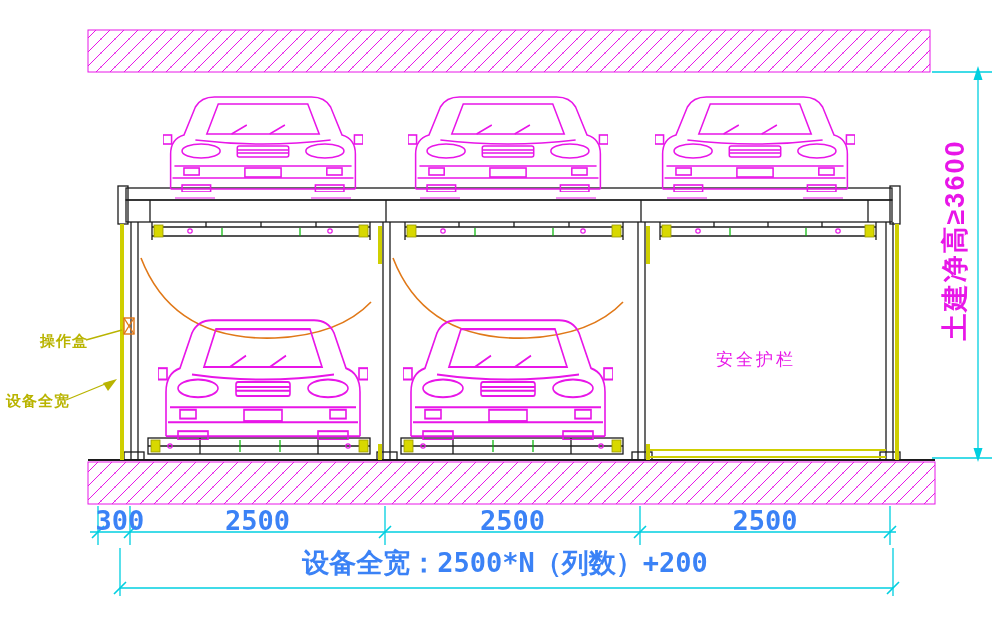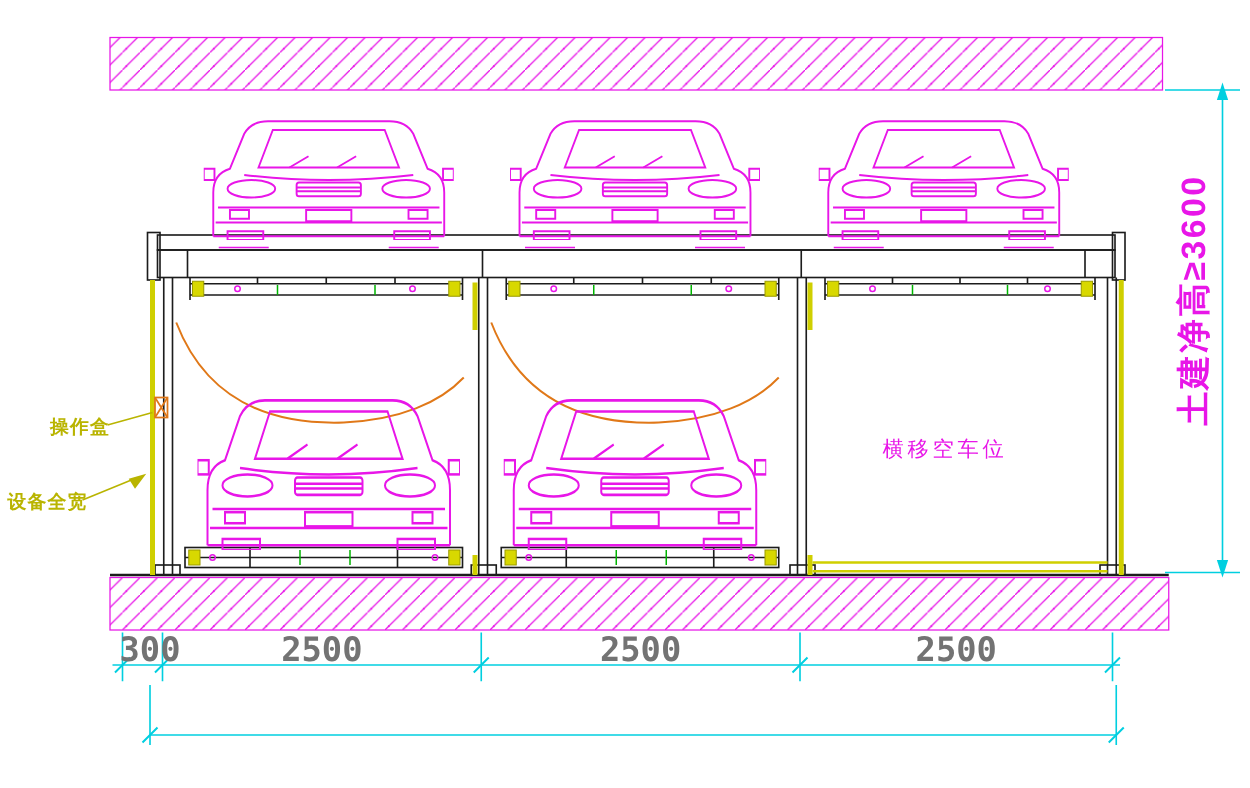--- a/index.html
+++ b/index.html
@@ -5,21 +5,21 @@
   html,body{margin:0;padding:0;background:#ffffff;}
   .canvas{
     position:relative;width:1000px;height:630px;background:#ffffff;
     font-family:"Liberation Sans",sans-serif;overflow:hidden;
   }
   .drawing{position:absolute;left:0;top:0;}
   .txt{position:absolute;white-space:nowrap;}
   .lbl-yellow{color:#b9b400;font-size:15px;font-weight:bold;letter-spacing:1px;}
   .lbl-magenta{color:#e816e8;}
   .dim-text{
-    color:#737373;font-family:"DejaVu Sans Mono","Liberation Mono",monospace;
+    color:#3b82f6;font-family:"DejaVu Sans Mono","Liberation Mono",monospace;
     font-size:27px;font-weight:bold;text-align:center;
   }
   .empty-space{font-size:17px;letter-spacing:3px;text-align:center;}
   .clear-height{
     left:790px;top:222px;width:330px;height:36px;text-align:center;
     transform:rotate(-90deg);transform-origin:center;
     color:#e816e8;font-size:27px;font-weight:bold;letter-spacing:2px;
   }
   .formula{left:115px;top:545px;width:780px;text-align:center;font-size:27px;}
 </style>
@@ -167,23 +167,24 @@
       <path d="M978,74 V456"></path>
       <polygon points="978,66 973.5,80 982.5,80" fill="#00cfe0" stroke="none"></polygon>
       <polygon points="978,462 973.5,448 982.5,448" fill="#00cfe0" stroke="none"></polygon>
     </g>
   </svg>
 
   <div class="txt lbl-yellow" style="left:40px;top:332px;">操作盒</div>
 
   <div class="txt lbl-yellow" style="left:6px;top:392px;">设备全宽</div>
 
-  <div class="txt lbl-magenta empty-space" style="left:692px;top:348px;width:128px;">横移空车位</div>
+  <div class="txt lbl-magenta empty-space" style="left:692px;top:348px;width:128px;">安全护栏</div>
 
   <div class="txt clear-height">土建净高≥3600</div>
 
   <div class="txt dim-text" style="left:94px;top:505px;width:52px;">300</div>
   <div class="txt dim-text" style="left:130px;top:505px;width:255px;">2500</div>
   <div class="txt dim-text" style="left:385px;top:505px;width:255px;">2500</div>
   <div class="txt dim-text" style="left:640px;top:505px;width:250px;">2500</div>
 
+  <div class="txt dim-text formula">设备全宽：2500*N（列数）+200</div>
 
 </div>
 
 </body></html>

